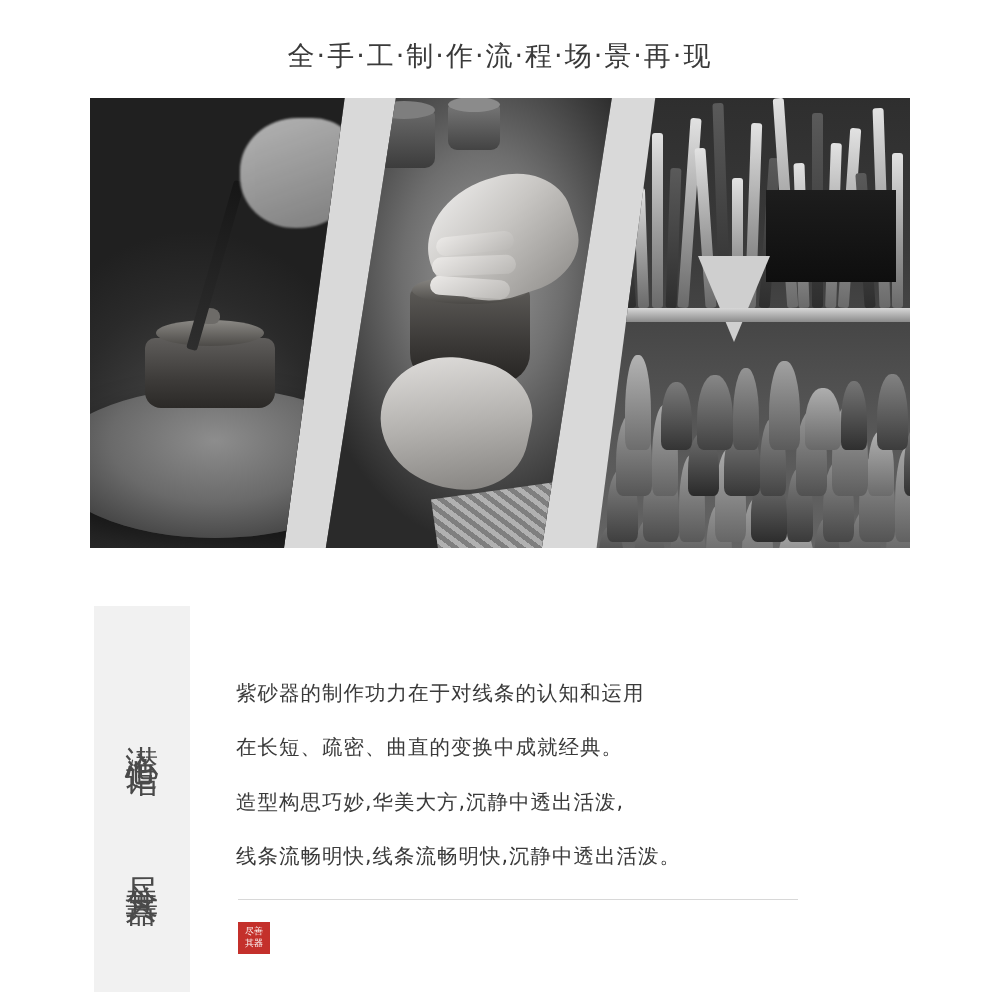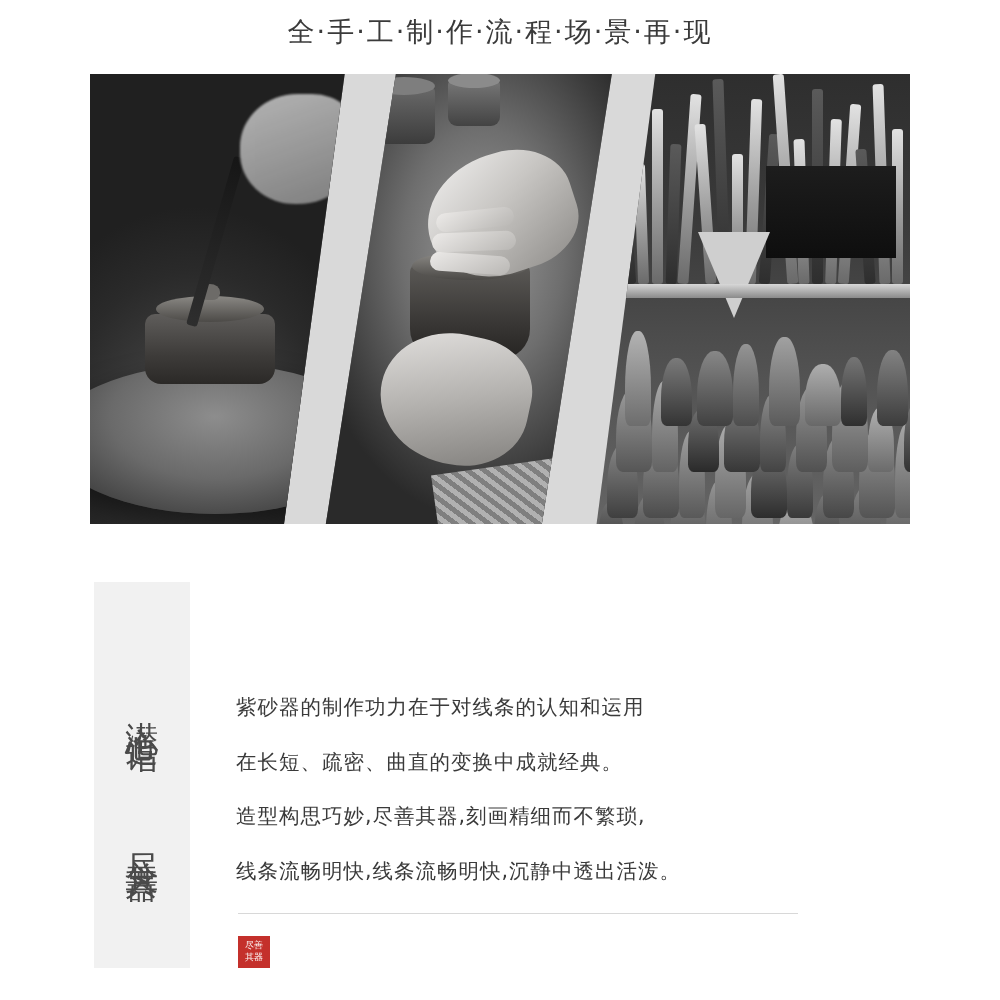--- a/index.html
+++ b/index.html
@@ -12,21 +12,21 @@
     height: 1000px;
     font-family: "Liberation Sans", sans-serif;
     color: #2b2b2b;
     position: relative;
     overflow: hidden;
   }
 
   
   .header {
     width: 100%;
-    padding-top: 16px;
+    padding-top: 40px;
     text-align: center;
   }
   .header-title {
     font-family: "DejaVu Sans", sans-serif;
     font-size: 27px;
     letter-spacing: 2px;
     color: #3a3a3a;
     font-weight: 500;
     line-height: 1.2;
   }
@@ -294,21 +294,21 @@
     border-right: 36px solid transparent;
     border-top: 86px solid #cfcfcf;
   }
 
   
   .content {
     position: relative;
     width: 820px;
     margin: 58px auto 0 auto;
     display: flex;
-    align-items: flex-end;
+    align-items: center;
   }
   .vertical-title {
     width: 96px;
     margin-left: 4px;
     background: #f1f1f1;
     padding: 26px 0 30px 0;
     text-align: center;
   }
   .vcol {
     writing-mode: vertical-rl;
@@ -471,21 +471,21 @@
     <div class="vcol">
       <span>潜心造诣</span>
       <span style="display:inline-block;height:18px"></span>
       <span>尽善其器</span>
     </div>
   </div>
 
   <div class="body-col">
     <div class="body-line">紫砂器的制作功力在于对线条的认知和运用</div>
     <div class="body-line">在长短、疏密、曲直的变换中成就经典。</div>
-    <div class="body-line">造型构思巧妙,尽善其器,刻画精细而不繁琐,</div>
+    <div class="body-line">造型构思巧妙,华美大方,沉静中透出活泼,</div>
     <div class="body-line">线条流畅明快,线条流畅明快,沉静中透出活泼。</div>
 
     <div class="divider"></div>
 
     <div class="seal">
       <div class="seal-glyph">尽善其器</div>
     </div>
   </div>
 </div>
 

